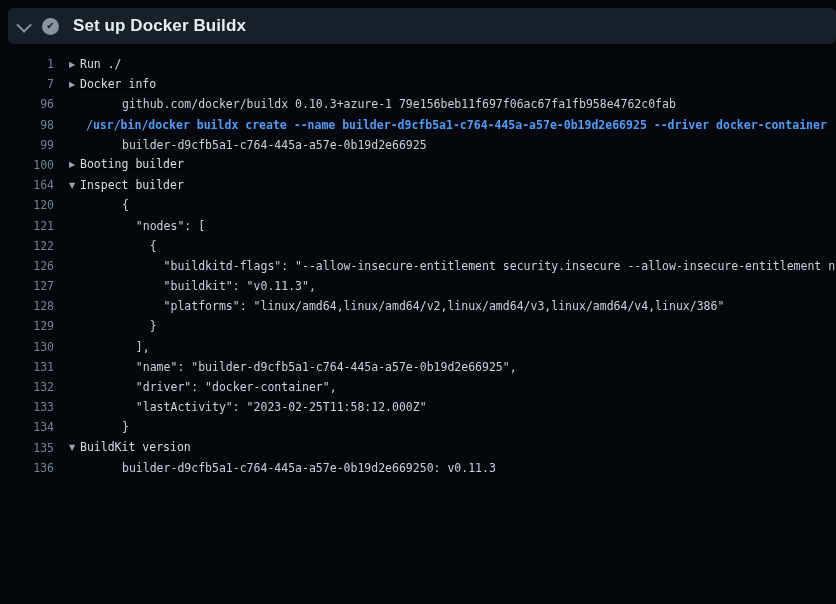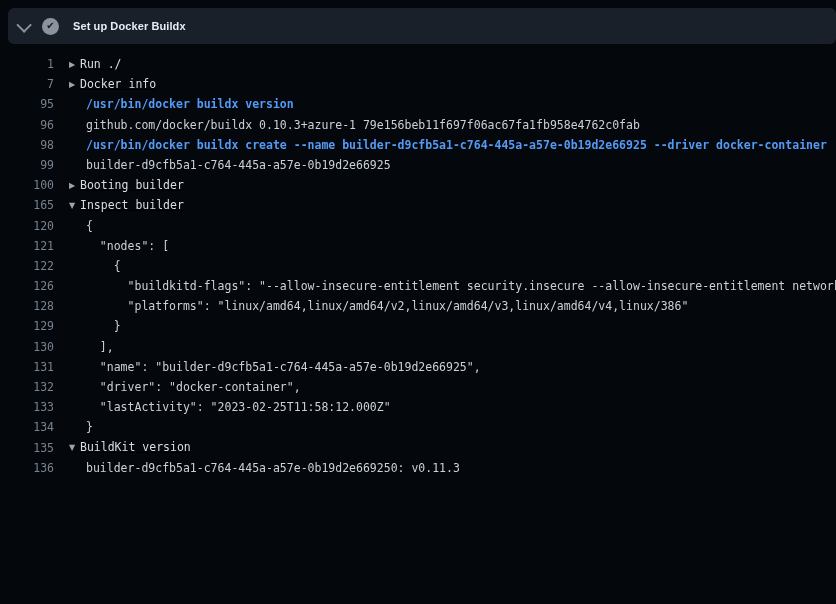--- a/index.html
+++ b/index.html
@@ -27,21 +27,21 @@
   }
   .check-circle {
     width:17px; height:17px; border-radius:50%;
     background:#8b949e; color:#161b22;
     display:flex; align-items:center; justify-content:center;
     font-size:10px; font-weight:bold; line-height:1;
     margin-right:14px;
     font-family:"DejaVu Sans",sans-serif;
   }
   .step-title {
-    color:#e6edf3; font-size:11px; font-weight:600;
+    color:#e6edf3; font-size:17px; font-weight:600;
     font-family:"Liberation Sans","DejaVu Sans",sans-serif;
     letter-spacing:0.1px;
   }
   
   #log {
     position:absolute; left:0; top:54px; width:836px;
   }
   .row {
     height:20.2px; line-height:20.2px;
     display:flex; align-items:center;
@@ -56,21 +56,21 @@
   .content { flex:1 1 auto; overflow:hidden; white-space:pre; }
   .content.group { padding-left:15px; cursor:pointer;text-decoration:underline; }
   .content.plain { padding-left:32px; }
   .arrow {
     display:inline-block; width:11px;
     color:#9ba6b2; font-size:8px; vertical-align:1px;
     font-family:"DejaVu Sans",sans-serif;
   }
   .gtitle { color:#d8dee4; }
   .cmd { color:#539bf5; font-weight:bold; }
-  .out { color:#c9d1d9; }
+  .out { color:#c9d1d9;margin-left:36px; }
 </style>
 </head>
 <body>
 
 <div class="step-header">
   <span class="chevron-box">
       <span class="chevron"></span>
     </span>
   <span class="check-circle">✔</span>
   <span class="step-title">Set up Docker Buildx</span>
@@ -81,24 +81,20 @@
     <span class="num">1</span>
     <span class="content group"><span class="arrow">▶</span><span class="gtitle">Run ./</span></span>
   </div>
 
   <div class="row">
     <span class="num">7</span>
     <span class="content group"><span class="arrow">▶</span><span class="gtitle">Docker info</span></span>
   </div>
 
 
-  <div class="row">
-    <span class="num">95</span>
-    <span class="content plain"><span class="cmd">/usr/bin/docker buildx version</span></span>
-  </div>
 
   <div class="row">
     <span class="num">96</span>
     <span class="content plain"><span class="out">github.com/docker/buildx 0.10.3+azure-1 79e156beb11f697f06ac67fa1fb958e4762c0fab</span></span>
   </div>
 
 
   <div class="row">
     <span class="num">98</span>
     <span class="content plain"><span class="cmd">/usr/bin/docker buildx create --name builder-d9cfb5a1-c764-445a-a57e-0b19d2e66925 --driver docker-container</span></span>
@@ -108,21 +104,21 @@
     <span class="num">99</span>
     <span class="content plain"><span class="out">builder-d9cfb5a1-c764-445a-a57e-0b19d2e66925</span></span>
   </div>
 
   <div class="row">
     <span class="num">100</span>
     <span class="content group"><span class="arrow">▶</span><span class="gtitle">Booting builder</span></span>
   </div>
 
   <div class="row">
-    <span class="num">165</span>
+    <span class="num">164</span>
     <span class="content group"><span class="arrow">▼</span><span class="gtitle">Inspect builder</span></span>
   </div>
 
   <div class="row">
     <span class="num">120</span>
     <span class="content plain"><span class="out">{</span></span>
   </div>
 
   <div class="row">
     <span class="num">121</span>
@@ -135,20 +131,24 @@
   </div>
 
 
 
 
   <div class="row">
     <span class="num">126</span>
     <span class="content plain"><span class="out">      "buildkitd-flags": "--allow-insecure-entitlement security.insecure --allow-insecure-entitlement network.host",</span></span>
   </div>
 
+  <div class="row">
+    <span class="num">127</span>
+    <span class="content plain"><span class="out">      "buildkit": "v0.11.3",</span></span>
+  </div>
 
   <div class="row">
     <span class="num">128</span>
     <span class="content plain"><span class="out">      "platforms": "linux/amd64,linux/amd64/v2,linux/amd64/v3,linux/amd64/v4,linux/386"</span></span>
   </div>
 
   <div class="row">
     <span class="num">129</span>
     <span class="content plain"><span class="out">    }</span></span>
   </div>

